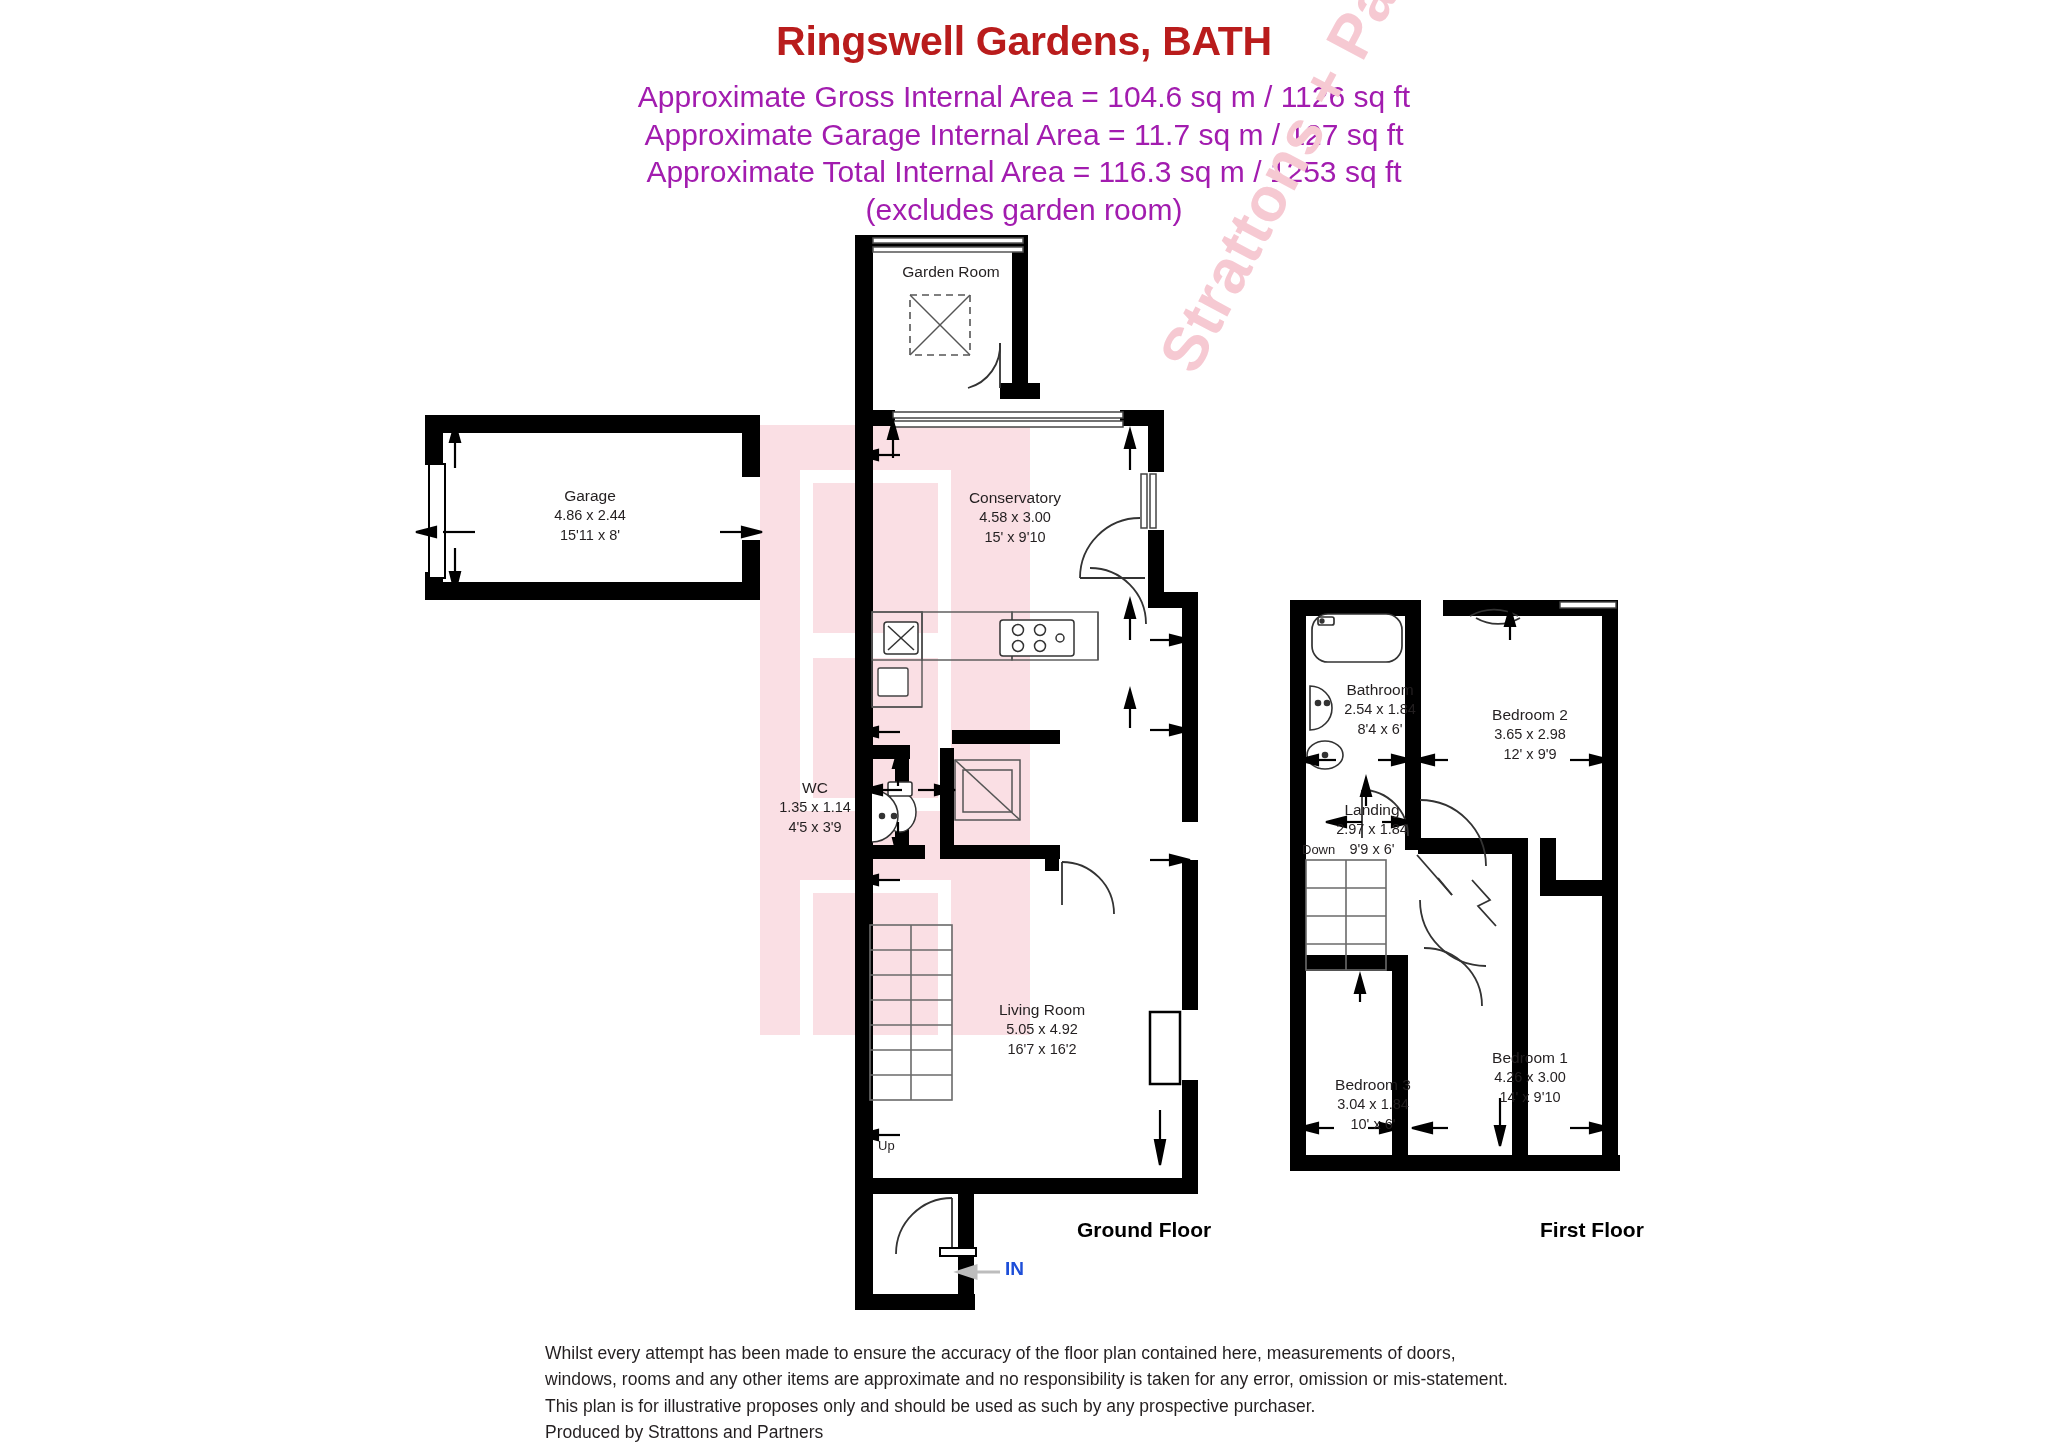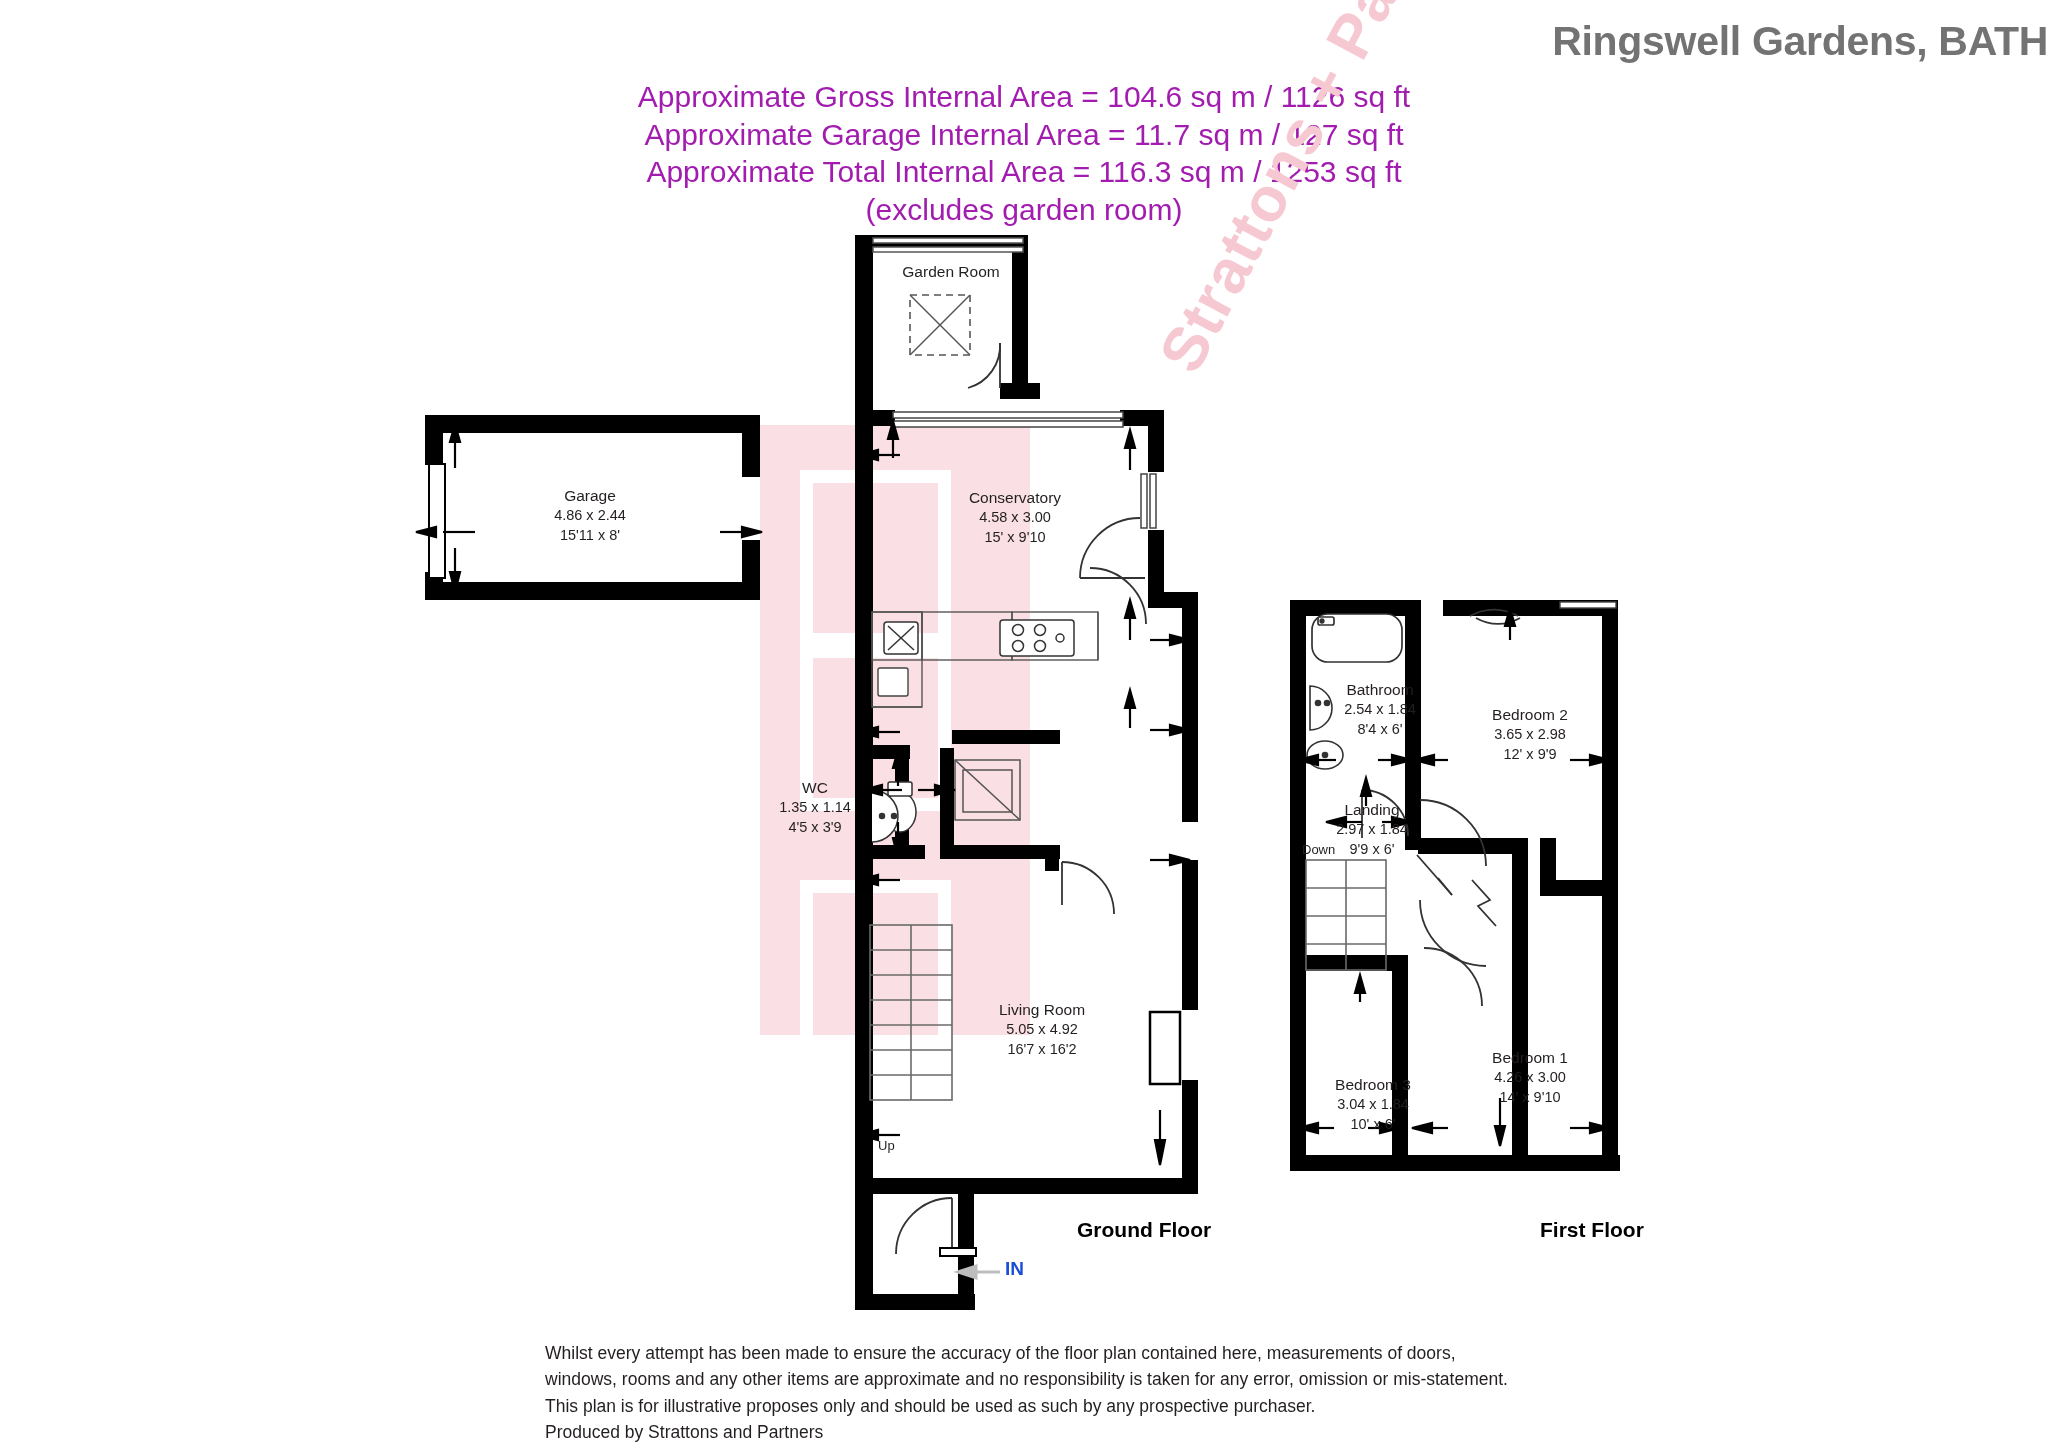--- a/index.html
+++ b/index.html
@@ -5,21 +5,21 @@
   html, body { margin:0; padding:0; }
   body {
     width:2048px; height:1447px;
     background:#ffffff;
     font-family:"Liberation Sans", sans-serif;
     color:#231f20;
     position:relative;
     overflow:hidden;
   }
   .header { position:absolute; left:0; top:18px; width:2048px; text-align:center; }
-  .title { font-size:41px; font-weight:bold; letter-spacing:-0.3px; color:#737373;text-align:right; }
+  .title { font-size:41px; font-weight:bold; letter-spacing:-0.3px; color:#b91c1c; }
   .sub { font-size:30px; font-weight:400; color:#a21caf; line-height:1.22; margin-top:14px; }
   .sub div { margin-top:1px; }
 
   .plan { position:absolute; left:0; top:0; width:2048px; height:1447px; }
 
   
   .wm { position:absolute; pointer-events:none; }
   .wm-text {
     left:1145px; top:350px;
     transform:rotate(-62deg); transform-origin:left top;

